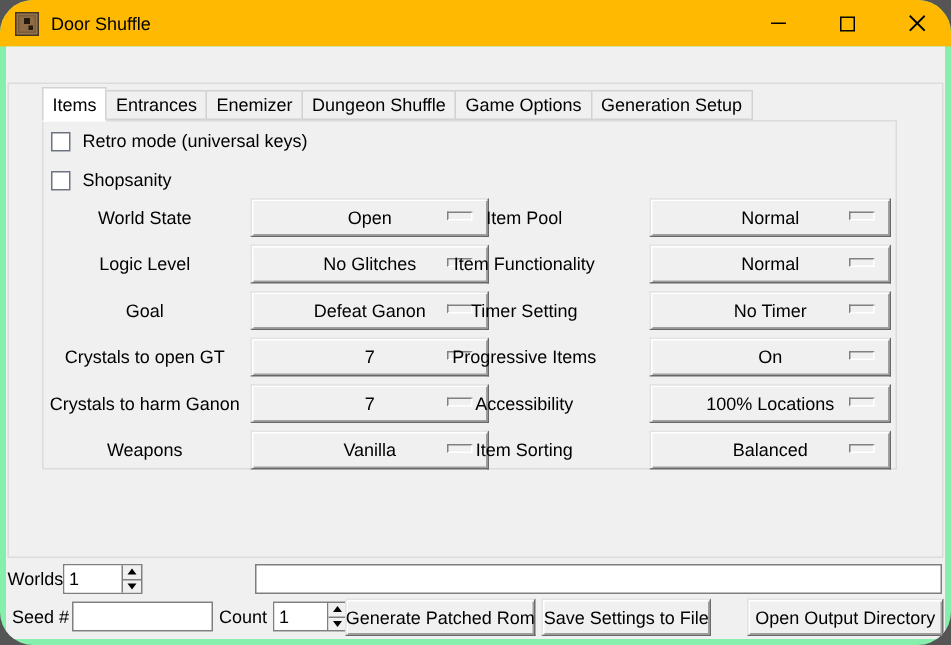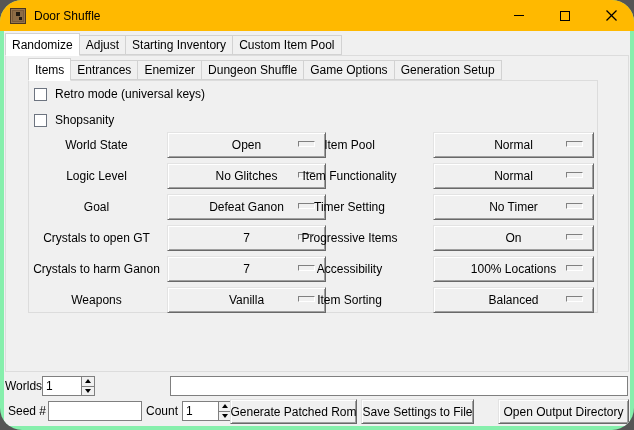--- a/index.html
+++ b/index.html
@@ -143,26 +143,20 @@
         <svg width="11" height="11">
           <line x1="0.5" y1="0.5" x2="10.5" y2="10.5" stroke="#000" stroke-width="1.2"></line>
           <line x1="10.5" y1="0.5" x2="0.5" y2="10.5" stroke="#000" stroke-width="1.2"></line>
         </svg>
       </div>
     </div>
   </div>
 
   <div class="client">
 
-    <div class="tabstrip main-tabs">
-      <div class="tab active">Randomize</div>
-      <div class="tab">Adjust</div>
-      <div class="tab">Starting Inventory</div>
-      <div class="tab">Custom Item Pool</div>
-    </div>
 
     <div class="pane main-pane"></div>
 
     <div class="tabstrip sub-tabs">
       <div class="tab active">Items</div>
       <div class="tab">Entrances</div>
       <div class="tab">Enemizer</div>
       <div class="tab">Dungeon Shuffle</div>
       <div class="tab">Game Options</div>
       <div class="tab">Generation Setup</div>

